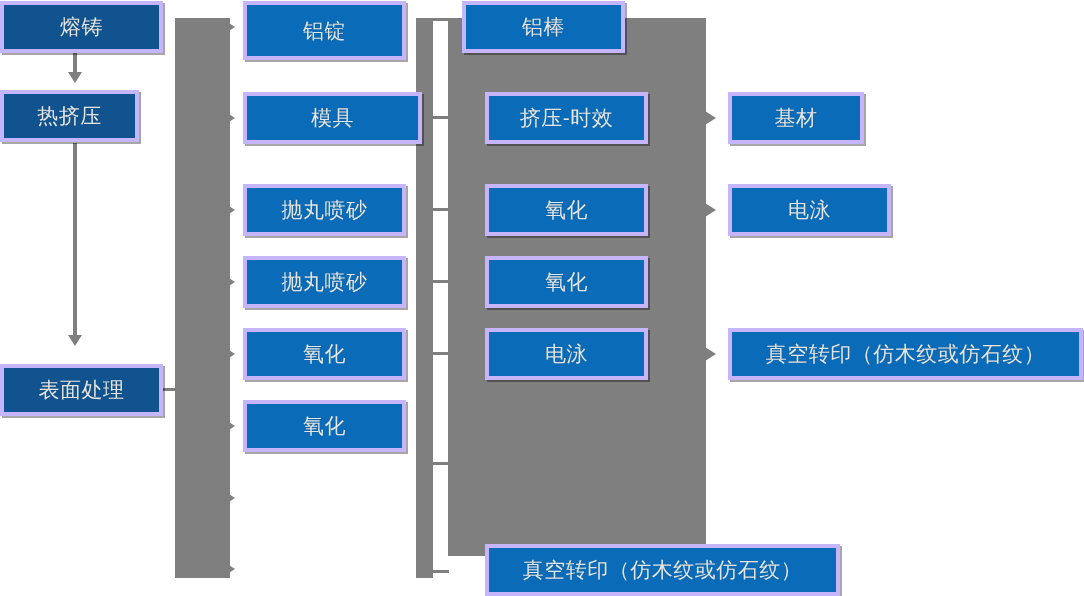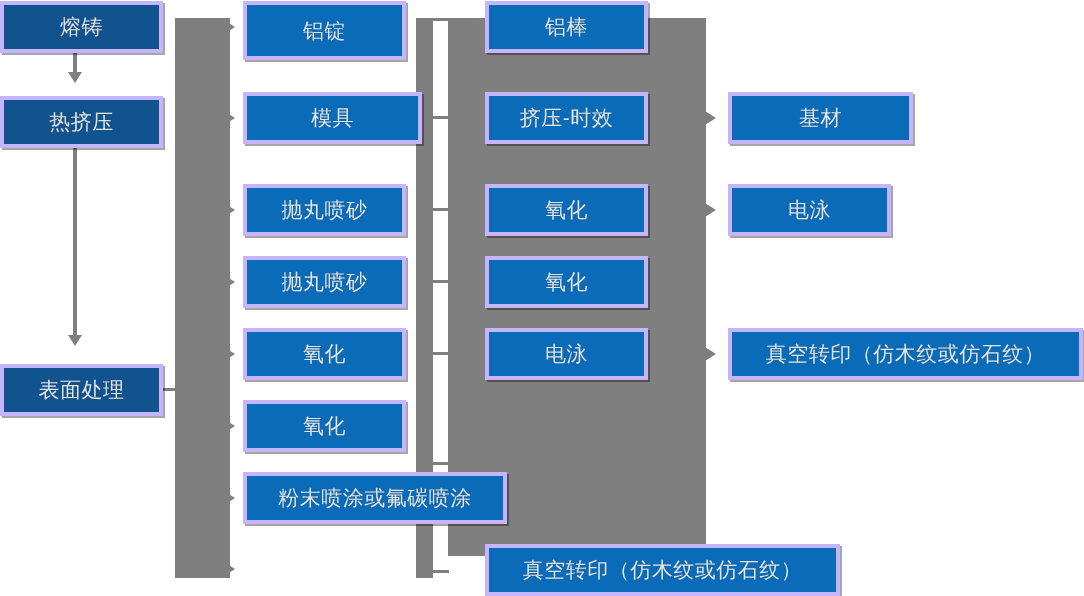--- a/index.html
+++ b/index.html
@@ -107,21 +107,21 @@
   <div class="tick" style="left:416px; top:462px; width:33px; height:3px;"></div>
   <div class="tick" style="left:433px; top:570px; width:16px; height:3px;"></div>
 
   <div class="arrow-head" style="left:705px; top:111px;"></div>
   <div class="arrow-head" style="left:705px; top:203px;"></div>
   <div class="arrow-head" style="left:705px; top:347px;"></div>
 
   <div class="node dark" style="left:0px; top:1px; width:163px; height:52px;">
     <span>熔铸</span>
   </div>
-  <div class="node dark" style="left:0px; top:96px; width:163px; height:52px;">
+  <div class="node dark" style="left:0px; top:90px; width:139px; height:52px;">
     <span>热挤压</span>
   </div>
   <div class="node dark" style="left:0px; top:364px; width:163px; height:52px;">
     <span>表面处理</span>
   </div>
 
   <div class="node bright" style="left:243px; top:1px; width:163px; height:59px;">
     <span>铝锭</span>
   </div>
   <div class="node bright" style="left:243px; top:92px; width:179px; height:52px;">
@@ -132,44 +132,41 @@
   </div>
   <div class="node bright" style="left:243px; top:256px; width:163px; height:52px;">
     <span>抛丸喷砂</span>
   </div>
   <div class="node bright" style="left:243px; top:328px; width:163px; height:52px;">
     <span>氧化</span>
   </div>
   <div class="node bright" style="left:243px; top:400px; width:163px; height:52px;">
     <span>氧化</span>
   </div>
-  <div class="node bright" style="left:243px; top:472px; width:264px; height:52px;">
-    <span>粉末喷涂或氟碳喷涂</span>
-  </div>
 
-  <div class="node bright" style="left:485px; top:1px; width:163px; height:52px;">
+  <div class="node bright" style="left:462px; top:1px; width:163px; height:52px;">
     <span>铝棒</span>
   </div>
   <div class="node bright" style="left:485px; top:92px; width:163px; height:52px;align-items:center;">
     <span>挤压-时效</span>
   </div>
   <div class="node bright" style="left:485px; top:184px; width:163px; height:52px;">
     <span>氧化</span>
   </div>
   <div class="node bright" style="left:485px; top:256px; width:163px; height:52px;">
     <span>氧化</span>
   </div>
   <div class="node bright" style="left:485px; top:328px; width:163px; height:52px;">
     <span>电泳</span>
   </div>
   <div class="node bright" style="left:485px; top:544px; width:355px; height:52px;">
     <span>真空转印（仿木纹或仿石纹）</span>
   </div>
 
-  <div class="node bright" style="left:728px; top:92px; width:185px; height:52px;">
+  <div class="node bright" style="left:728px; top:92px; width:136px; height:52px;">
     <span>基材</span>
   </div>
   <div class="node bright" style="left:728px; top:184px; width:163px; height:52px;">
     <span>电泳</span>
   </div>
   <div class="node bright" style="left:728px; top:328px; width:355px; height:52px;">
     <span>真空转印（仿木纹或仿石纹）</span>
   </div>
 
 </div>

